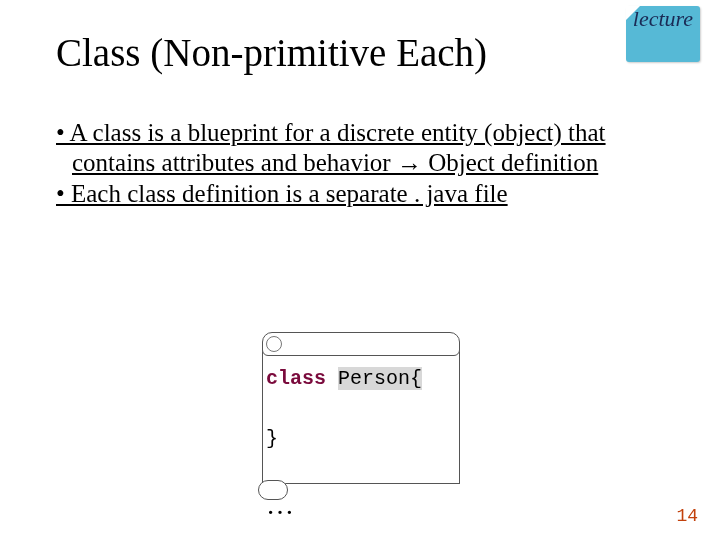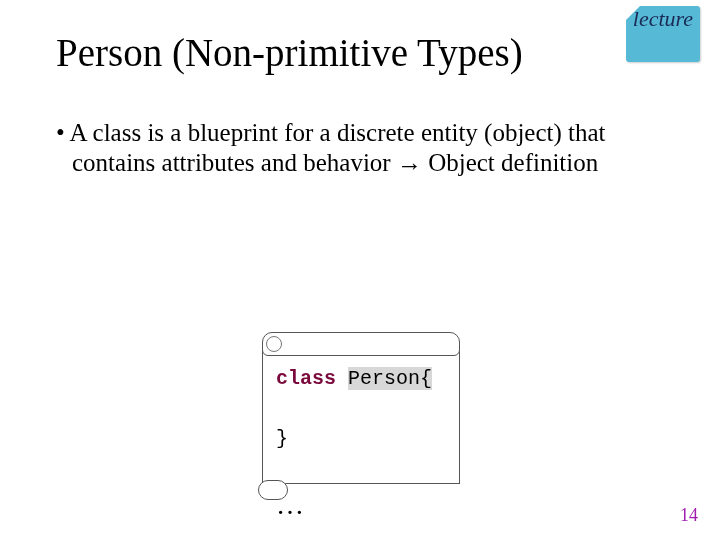--- a/index.html
+++ b/index.html
@@ -59,20 +59,21 @@
     left: 56px;
     top: 118px;
     width: 610px;
     font-size: 25px;
     line-height: 1.18;
   }
   .bullets .item {
     margin-bottom: 2px;
     text-indent: -16px;
     padding-left: 16px;
+    text-decoration: underline;
   }
   .filename {
     position: absolute;
     left: 104px;
     top: 352px;
     font-size: 25px;
   }
   .scroll {
     position: absolute;
     left: 262px;
@@ -119,56 +120,57 @@
     bottom: 0;
     width: 30px;
     height: 20px;
     border: 1px solid #555;
     border-radius: 10px;
     background: #fff;
     box-sizing: border-box;
   }
   .code {
     position: absolute;
-    left: 14px;
+    left: 4px;
     top: 34px;
     font-family: "Courier New", Courier, monospace;
     font-size: 20px;
     line-height: 1.5;
     white-space: pre;
   }
   .kw { color: #7a0a3c; font-weight: bold; }
   .hl { background: #d8d8d8; }
   .ellipsis {
     font-family: "Times New Roman", serif;
     font-size: 28px;
   }
   .pagenum {
     position: absolute;
     right: 22px;
     bottom: 14px;
     font-size: 18px;
-    color: #a21caf;
-    font-family: Liberation Serif, serif;
+    color: #c2410c;
+    font-family: Liberation Mono, monospace;
   }
 </style>
 </head>
 <body>
 
 <div class="slide">
 
   <div class="badge">
     <div class="badge-curl"></div>
     <span class="badge-text">lecture</span>
   </div>
 
-  <div class="title">Person (Non-primitive Types)</div>
+  <div class="title">Class (Non-primitive Each)</div>
 
   <div class="bullets">
     <div class="item">• A class is a blueprint for a discrete entity (object) that contains attributes and behavior → Object definition</div>
+    <div class="item">• Each class definition is a separate . java file</div>
   </div>
 
 
   <div class="scroll">
     <div class="scroll-body"></div>
     <div class="scroll-top"></div>
     <div class="scroll-bottom"></div>
     <div class="code"><span class="kw">class</span> <span class="hl">Person{</span>
 
 <span>}</span>

